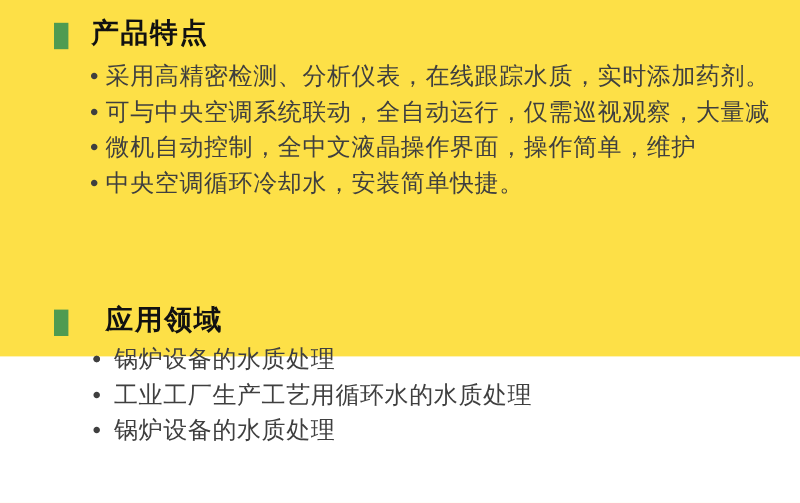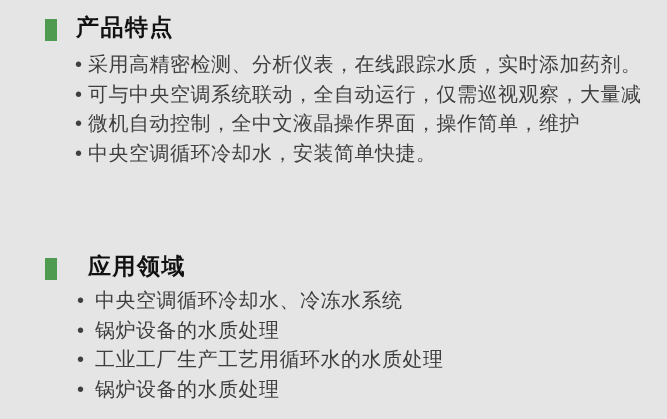--- a/index.html
+++ b/index.html
@@ -8,22 +8,22 @@
     width: 667px;
     height: 419px;
     background: #ffffff;
     font-family: "Liberation Sans", sans-serif;
     overflow: hidden;
   }
   .page {
     position: absolute;
     left: 0; top: 0;
     width: 667px;
-    height: 419px;
-    background: #e5e5e5;
+    height: 297px;
+    background: #fde047;
   }
   .marker {
     position: absolute;
     width: 12px;
     height: 22px;
     background: #4f9b51;
   }
   #marker-1 { left: 45px; top: 19px; }
   #marker-2 { left: 45px; top: 258px; }
   .sec-title {
@@ -79,21 +79,21 @@
     <div class="line">
       <span class="bullet">•</span><span>中央空调循环冷却水，安装简单快捷。</span>
     </div>
   </div>
 
   <div class="marker" id="marker-2"></div>
   <div class="sec-title" id="title-2">应用领域</div>
 
   <div class="list" id="list-2">
     <div class="line">
-      <span class="bullet">•</span><span>中央空调循环冷却水、冷冻水系统</span>
+      <span class="bullet">•</span>
     </div>
     <div class="line">
       <span class="bullet">•</span><span>锅炉设备的水质处理</span>
     </div>
     <div class="line">
       <span class="bullet">•</span><span>工业工厂生产工艺用循环水的水质处理</span>
     </div>
     <div class="line">
       <span class="bullet">•</span><span>锅炉设备的水质处理</span>
     </div>

